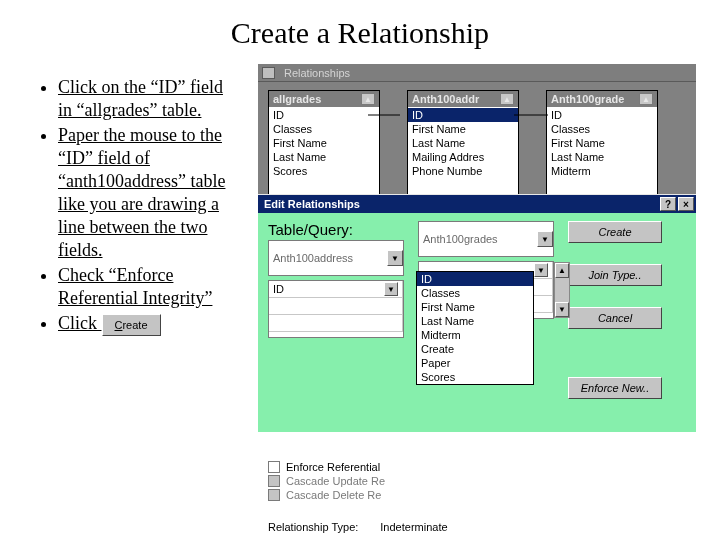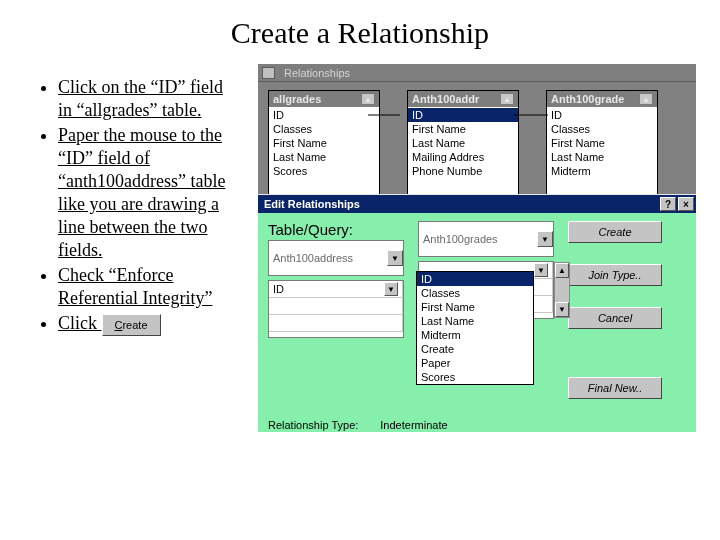--- a/index.html
+++ b/index.html
@@ -326,35 +326,49 @@
                 <div>▼</div>
               </div>
             </div>
           </div>
 
           <div class="colR">
             <div class="btn">Create</div>
             <div class="btn">Join Type..</div>
             <div class="btn">Cancel</div>
             <div style="height:6px"></div>
-            <div class="btn">Final New..</div>
+            <div class="btn">Enforce New..</div>
           </div>
         </div>
 
         <div class="dropdown-list">
           <div class="sel">ID</div>
           <div>Classes</div>
           <div>First Name</div>
           <div>Last Name</div>
           <div>Midterm</div>
           <div>Create</div>
           <div>Paper</div>
           <div>Scores</div>
         </div>
 
+        <div style="margin-top:62px">
+          <div class="check-row">
+            <span class="check"></span>
+            <span>Enforce Referential</span>
+          </div>
+          <div class="check-row disabled">
+            <span class="check disabled"></span>
+            <span>Cascade Update Re</span>
+          </div>
+          <div class="check-row disabled">
+            <span class="check disabled"></span>
+            <span>Cascade Delete Re</span>
+          </div>
+        </div>
 
         <div class="rel-type-row">
           <span>Relationship Type:</span>
           <span>Indeterminate</span>
         </div>
       </div>
     </div>
 
   </div>
 </div>

